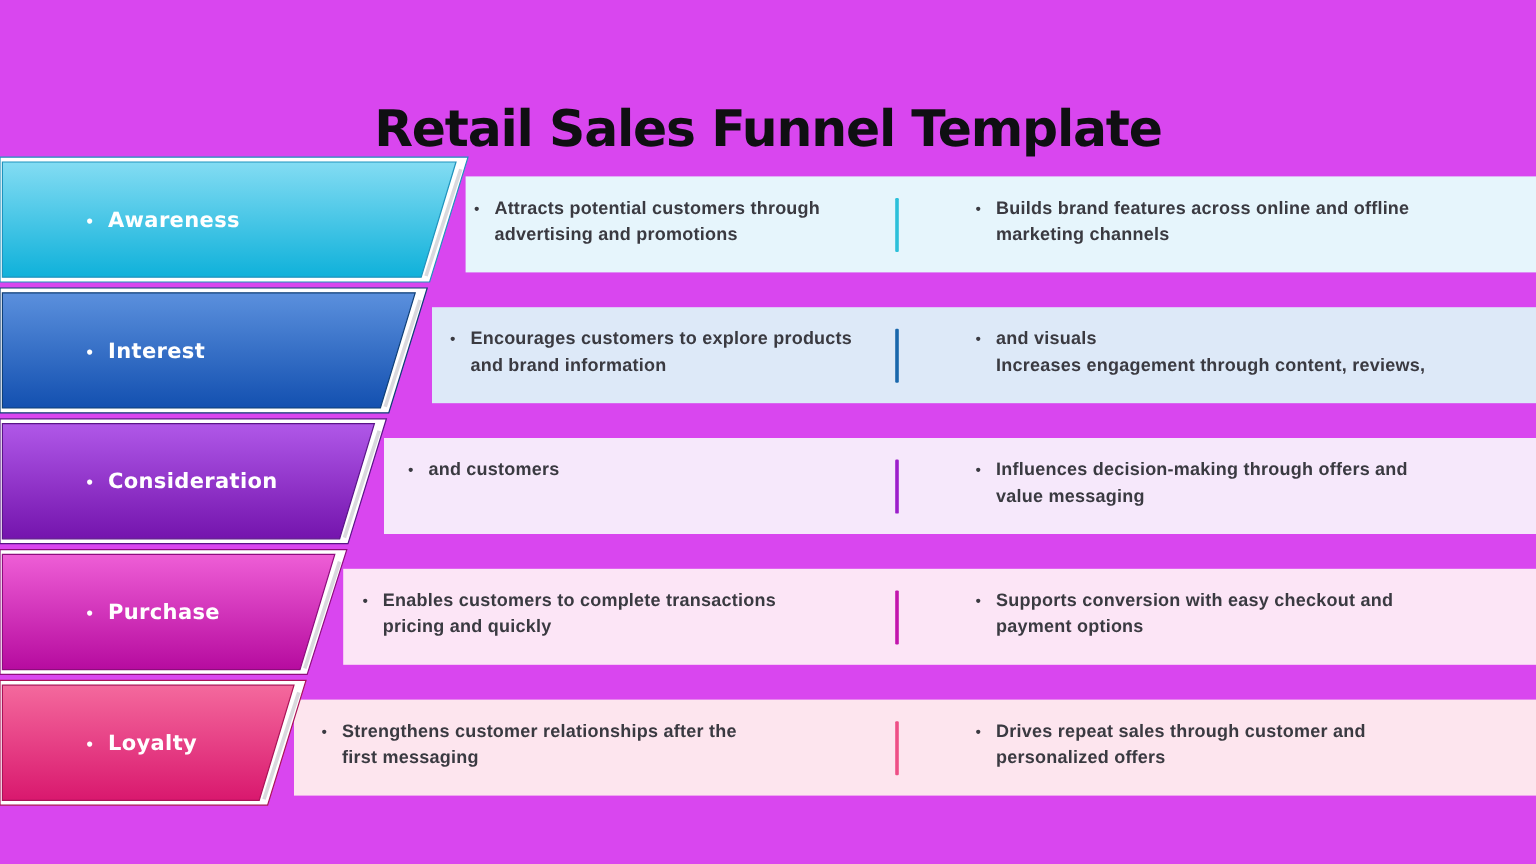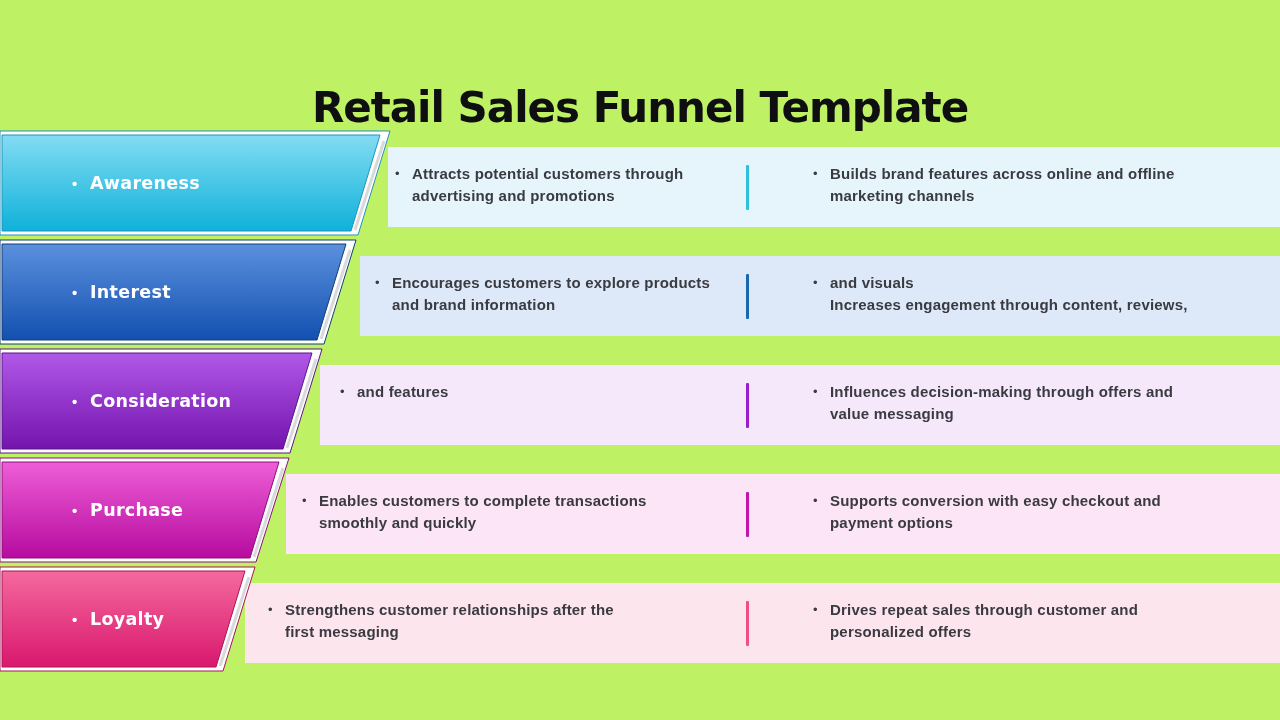--- a/index.html
+++ b/index.html
@@ -1,16 +1,16 @@
 <!DOCTYPE html>
 <html><head>
 <meta charset="utf-8">
 <style>
   html,body{margin:0;padding:0;background:#ffffff;}
-  #page{position:relative;width:1280px;height:720px;background:#bef264;overflow:hidden;
+  #page{position:relative;width:1280px;height:720px;background:#d946ef;overflow:hidden;
         font-family:"Liberation Sans",sans-serif;}
   .title{position:absolute;top:55px;left:0;width:1280px;text-align:center;
          font-family:"DejaVu Sans",sans-serif;font-weight:bold;font-size:42px;
          letter-spacing:-1px;color:#0f0f12;}
   .band{position:absolute;height:80px;right:0;z-index:1;}
   .band.r0{top:147px;left:388px;}
   .band.r1{top:256px;left:360px;}
   .band.r2{top:365px;left:320px;}
   .band.r3{top:474px;left:286px;}
   .band.r4{top:583px;left:245px;}
@@ -54,28 +54,28 @@
   <div class="note left ln1">
     <span class="dot">•</span>
     <span class="lines">
         <span>Encourages customers to explore products</span>
         <span>and brand information</span>
       </span>
   </div>
   <div class="note left ln2">
     <span class="dot">•</span>
     <span class="lines">
-        <span>and features</span>
+        <span>and customers</span>
       </span>
   </div>
   <div class="note left ln3">
     <span class="dot">•</span>
     <span class="lines">
         <span>Enables customers to complete transactions</span>
-        <span>smoothly and quickly</span>
+        <span>pricing and quickly</span>
       </span>
   </div>
   <div class="note left ln4">
     <span class="dot">•</span>
     <span class="lines">
         <span>Strengthens customer relationships after the</span>
         <span>first messaging</span>
       </span>
   </div>
 

